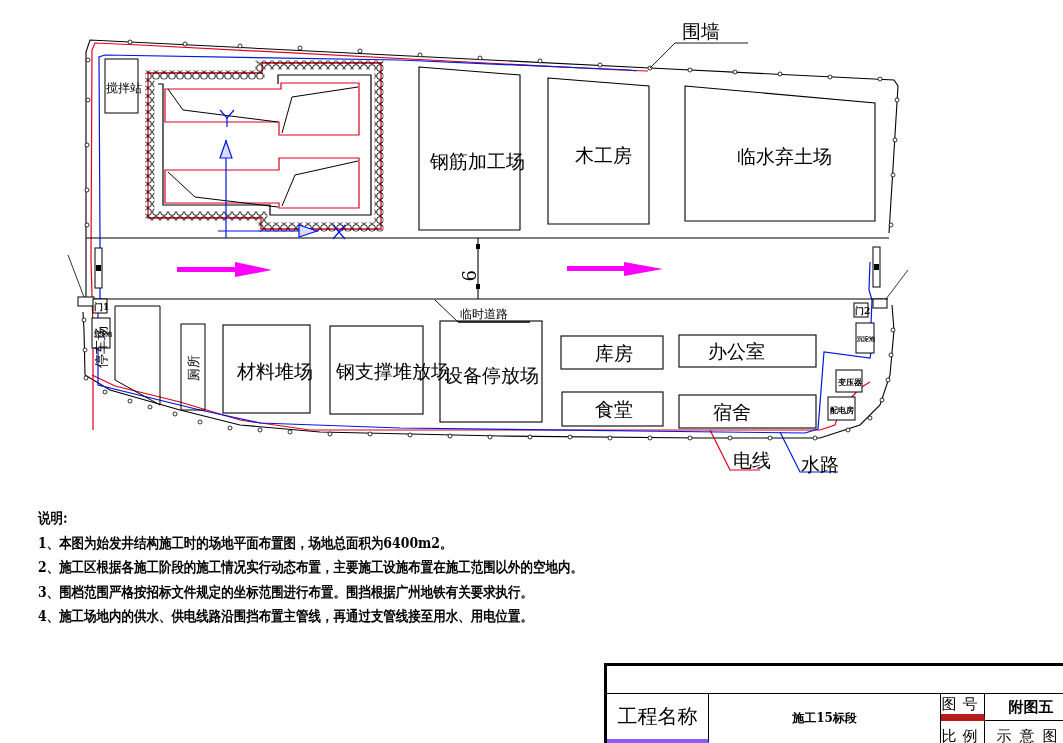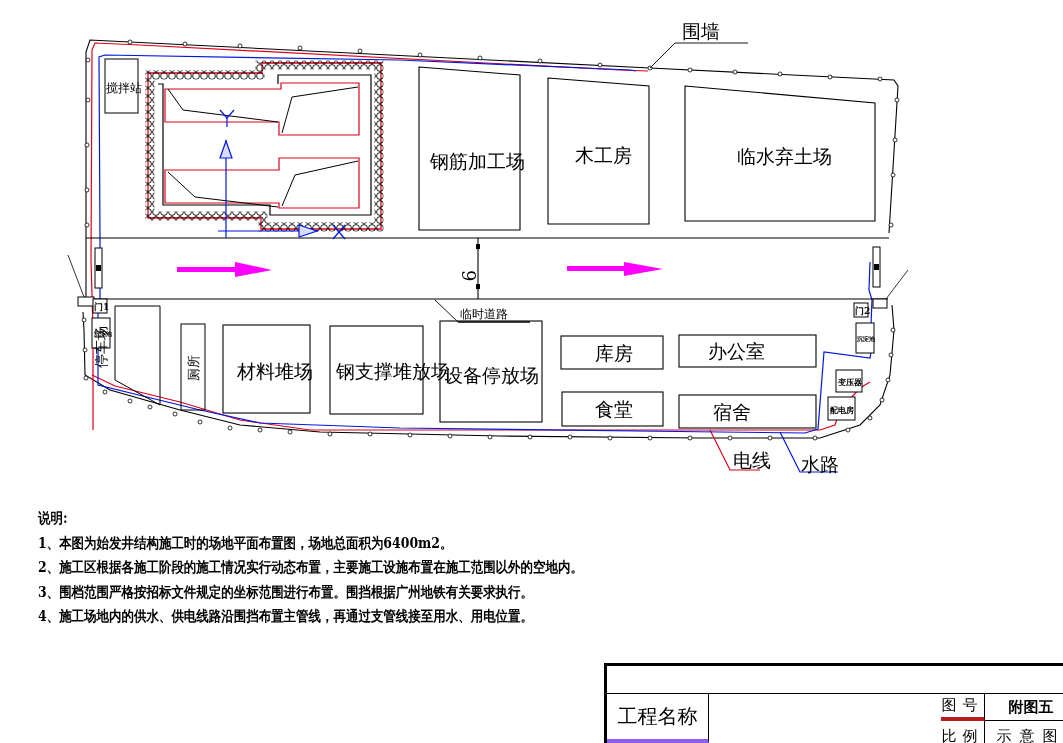--- a/index.html
+++ b/index.html
@@ -9,21 +9,21 @@
   .lbl { font-size:19px; }
   .lbl-sm { font-size:12px; }
   .lbl-xs { font-size:9px; font-weight:bold; }
   .notes { position:absolute; left:38px; top:506px; font-family:"DejaVu Serif", serif; font-weight:bold; font-size:14.5px; line-height:24.5px; color:#000; transform:scaleX(0.86); transform-origin:left top; white-space:nowrap; }
   .notes div { height:24.5px; }
   .title-block { position:absolute; left:604px; top:663px; width:470px; height:90px; border:3px solid #000; border-right:none; box-sizing:border-box; }
   .tb-row-top { position:absolute; left:0; top:0; width:100%; height:27px; border-bottom:1px solid #000; }
   .tb-cell { position:absolute; border-right:1px solid #000; box-sizing:border-box; display:flex; align-items:center; justify-content:center; font-family:"DejaVu Serif", serif; color:#000; }
   .tb-proj-label { left:0; top:28px; width:102px; height:50px; font-size:20px; border-bottom:5px solid #8b5cf6; }
   .tb-proj-value { left:102px; top:28px; width:232px; height:50px; font-size:12px; font-weight:bold; border-bottom:1px solid #000; }
-  .tb-tuhao-label { left:334px; top:28px; width:44px; height:27px; font-size:15px; letter-spacing:6px; border-bottom:4px solid #b91c1c; }
+  .tb-tuhao-label { left:334px; top:28px; width:44px; height:27px; font-size:15px; letter-spacing:6px; border-bottom:7px solid #b91c1c; }
   .tb-tuhao-value { left:378px; top:28px; width:92px; height:27px; font-size:15px; font-weight:bold; border-bottom:1px solid #000; border-right:none; }
   .tb-bili-label { left:334px; top:55px; width:44px; height:30px; font-size:15px; letter-spacing:6px; }
   .tb-bili-value { left:378px; top:55px; width:92px; height:30px; font-size:15px; letter-spacing:8px; border-right:none; }
 </style>
 </head>
 <body>
 
 <svg id="canvas" width="1063" height="743" viewBox="0 0 1063 743" xmlns="http://www.w3.org/2000/svg">
   <defs>
     <pattern id="piles" width="8" height="8" patternUnits="userSpaceOnUse">
@@ -251,17 +251,18 @@
   <div>说明:</div>
   <div>1、本图为始发井结构施工时的场地平面布置图，场地总面积为6400m2。</div>
   <div>2、施工区根据各施工阶段的施工情况实行动态布置，主要施工设施布置在施工范围以外的空地内。</div>
   <div>3、围档范围严格按招标文件规定的坐标范围进行布置。围挡根据广州地铁有关要求执行。</div>
   <div>4、施工场地内的供水、供电线路沿围挡布置主管线，再通过支管线接至用水、用电位置。</div>
 </div>
 
 <div class="title-block">
   <div class="tb-row-top"></div>
   <div class="tb-cell tb-proj-label">工程名称</div>
+  <div class="tb-cell tb-proj-value">施工15标段</div>
   <div class="tb-cell tb-tuhao-label">图号</div>
   <div class="tb-cell tb-tuhao-value">附图五</div>
   <div class="tb-cell tb-bili-label">比例</div>
   <div class="tb-cell tb-bili-value">示意图</div>
 </div>
 
 </body></html>

